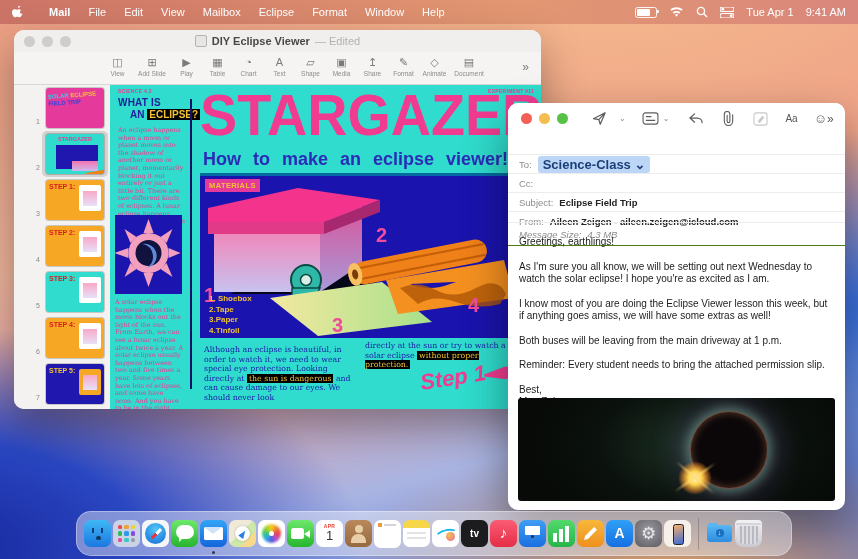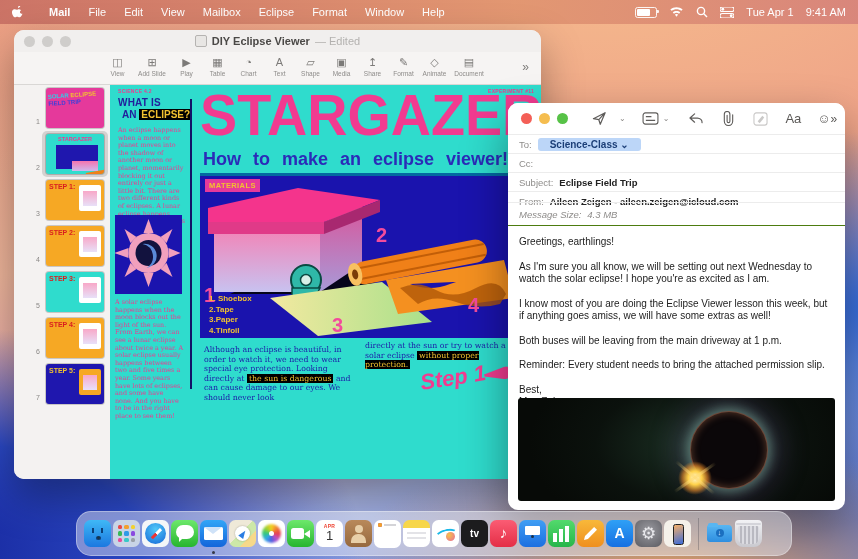--- a/index.html
+++ b/index.html
@@ -15,21 +15,21 @@
   
   #menubar{left:0;top:0;width:858px;height:24px;background:linear-gradient(90deg,rgba(201,112,100,.92),rgba(224,147,110,.88) 60%,rgba(214,130,122,.9));display:flex;align-items:center;color:#fff;font-size:11px;}
   #menubar .apple{width:12px;height:12px;margin:0 16px 0 12px;}
   #menubar .menu{margin:0 9px;white-space:nowrap;}
   #menubar .menu.first{font-weight:bold;}
   #menubar .right{margin-left:auto;display:flex;align-items:center;gap:12px;padding-right:12px;}
   .batt{width:20px;height:9px;border:1px solid rgba(255,255,255,.9);border-radius:2.5px;position:relative;}
   .batt:before{content:"";position:absolute;left:1px;top:1px;bottom:1px;width:13px;background:#fff;border-radius:1px;}
   .batt:after{content:"";position:absolute;right:-3px;top:2px;width:2px;height:3px;background:rgba(255,255,255,.9);border-radius:0 1px 1px 0;}
   
-  #keynote{left:14px;top:30px;width:527px;height:449px;border-radius:10px;background:#f6f4f3;box-shadow:0 18px 40px rgba(0,0,0,.35);overflow:hidden;}
+  #keynote{left:14px;top:30px;width:527px;height:379px;border-radius:10px;background:#f6f4f3;box-shadow:0 18px 40px rgba(0,0,0,.35);overflow:hidden;}
   #kn-titlebar{position:absolute;left:0;top:0;right:0;height:22px;background:#f1efee;display:flex;align-items:center;}
   .lights{display:flex;gap:7px;margin-left:10px;}
   .light{width:11px;height:11px;border-radius:50%;}
   .light.dim{background:#cfcdcb;}
   #kn-title{position:absolute;left:0;right:0;top:0;height:22px;display:flex;align-items:center;justify-content:center;gap:5px;font-size:11px;color:#4a4846;font-weight:bold;}
   #kn-title .proxy{width:10px;height:10px;border:1px solid #b5b3b1;border-radius:2px;background:#e8e6e4;}
   #kn-title .edited{color:#b3b1af;font-weight:normal;}
   #kn-toolbar{position:absolute;left:0;top:22px;right:0;height:33px;background:#f6f4f3;border-bottom:1px solid #d9d7d5;display:flex;align-items:flex-start;padding:4px 0 0 88px;box-sizing:border-box;gap:0;}
   .tool{width:31px;text-align:center;color:#7c7a78;}
   .tool .g{font-size:11px;line-height:12px;display:block;}
@@ -51,45 +51,45 @@
   .t2foil{position:absolute;left:30px;top:26px;width:22px;height:5px;background:#f08018;transform:rotate(-10deg);}
   .steplab{position:absolute;left:3px;top:3px;font-size:7px;font-weight:bold;color:#d91f1f;}
   .t-navy .steplab{color:#f2c230;}
   .stepbox{position:absolute;right:3px;top:5px;width:22px;height:26px;background:#fff;border-radius:2px;}
   .t-navy .stepbox{background:#f6a824;}
   .stepbox:after{content:"";position:absolute;left:4px;top:6px;right:4px;bottom:5px;background:linear-gradient(180deg,#f8a8c8,#e8e0f8);}
   
   #slide{position:absolute;left:96px;top:55px;right:0;bottom:0;background:#2fdccd;overflow:hidden;}
   .tag{position:absolute;top:3px;font-size:5px;font-weight:bold;color:#f0388f;letter-spacing:.3px;}
   #slide .h1{position:absolute;left:8px;top:12px;font-size:10px;font-weight:bold;color:#22209c;letter-spacing:.2px;}
-  #slide .h2{position:absolute;left:12px;top:24px;font-size:10px;font-weight:bold;color:#22209c;}
+  #slide .h2{position:absolute;left:20px;top:24px;font-size:10px;font-weight:bold;color:#22209c;}
   .hl{background:#000;color:#f2c230;padding:0 2px;}
   .pinkpara{position:absolute;font-family:"DejaVu Serif",serif;font-size:6.4px;line-height:7.6px;color:#f0388f;}
   #sunbox{position:absolute;left:5px;top:130px;width:67px;height:79px;background:#1b14ae;}
   #divider{position:absolute;left:80px;top:14px;width:2px;height:290px;background:#131268;}
   #bigtitle{position:absolute;left:90px;top:0px;font-size:58px;line-height:60px;font-weight:bold;color:#f13b90;white-space:nowrap;transform:scaleX(.96);transform-origin:left;}
   #subtitle{position:absolute;left:93px;top:64px;font-size:18px;font-weight:bold;color:#2b2bb8;word-spacing:7px;white-space:nowrap;}
   #panel{position:absolute;left:90px;top:88px;width:319px;height:165px;background:#1a13ad;border-top:3px solid #0369a1;box-sizing:border-box;}
   #matlabel{position:absolute;left:5px;top:3px;background:#e5399b;color:#f2c230;font-size:7.5px;font-weight:bold;padding:2px 4px;letter-spacing:.4px;}
   #matlist{position:absolute;left:9px;top:118px;color:#f2c230;font-size:8px;font-weight:bold;line-height:10.5px;}
   .caution{position:absolute;font-family:"DejaVu Serif",serif;font-size:7.8px;line-height:9.6px;color:#1c1ca8;}
   #step1{position:absolute;left:310px;top:280px;font-size:22px;font-weight:bold;font-style:italic;color:#f13b90;transform:rotate(-9deg);white-space:nowrap;}
   #steparrow{position:absolute;left:374px;top:282px;width:30px;height:13px;background:#f13b90;clip-path:polygon(0 45%,75% 0,100% 25%,100% 75%,70% 100%,0 62%);transform:rotate(-6deg);}
   
   #mail{left:508px;top:103px;width:337px;height:407px;border-radius:10px;background:#fff;box-shadow:0 20px 45px rgba(0,0,0,.4);overflow:hidden;}
   #mail-toolbar{position:absolute;left:0;top:0;right:0;height:31px;background:#fff;display:flex;align-items:center;}
   .mt-ic{color:#6e6c6a;display:flex;align-items:center;}
   #mail-toolbar svg{display:block;}
   .chev{font-size:8px;color:#8a8886;margin:0 0 0 4px;}
-  .aa{font-size:13px;color:#5a5856;}
+  .aa{font-size:10px;color:#5a5856;}
   .smiley{font-size:13px;color:#5a5856;}
   .ovf{font-size:12px;color:#5a5856;}
-  .mrow{position:absolute;left:0;right:0;height:19px;border-top:1px solid #ececec;display:flex;align-items:center;padding-left:11px;font-size:9.5px;color:#111;}
+  .mrow{position:absolute;left:0;right:0;height:19px;border-top:1px solid #ececec;display:flex;align-items:center;padding-left:11px;font-size:9.5px;color:#111;margin-top:20px;}
   .mrow .lab{color:#8e8c8a;margin-right:6px;}
-  .token{background:#bcd6f8;color:#1c3f77;border-radius:3px;padding:1px 12px;font-weight:bold;font-size:10px;}
+  .token{background:#bcd6f8;color:#1c3f77;border-radius:3px;padding:1px 5px;font-weight:bold;font-size:13px;}
   .token .tv{font-weight:bold;}
   .semib{font-weight:bold;color:#222;}
   .imgsize{position:absolute;right:10px;display:flex;align-items:center;gap:5px;}
   .select{border:1px solid #d4d2d0;border-radius:4px;background:#fff;display:flex;align-items:center;font-size:9px;font-weight:bold;color:#222;padding:1px 2px 1px 8px;gap:6px;}
   .stepper{width:11px;height:13px;background:#2f7cf6;border-radius:3px;color:#fff;font-size:6px;line-height:6px;display:flex;flex-direction:column;align-items:center;justify-content:center;}
   #mailbody{position:absolute;left:11px;right:11px;top:133px;font-size:10px;line-height:12.5px;color:#1c1c1c;}
   #mailbody p{margin:0 0 12px 0;}
   #mailbody p.tight{margin:0;}
   #attachment{position:absolute;left:10px;top:295px;width:317px;height:103px;border-radius:3px;background:
      radial-gradient(70% 130% at 56% 45%, rgba(46,84,62,.55) 0%, rgba(20,34,26,.3) 45%, rgba(0,0,0,0) 75%), #070a07;overflow:hidden;}

